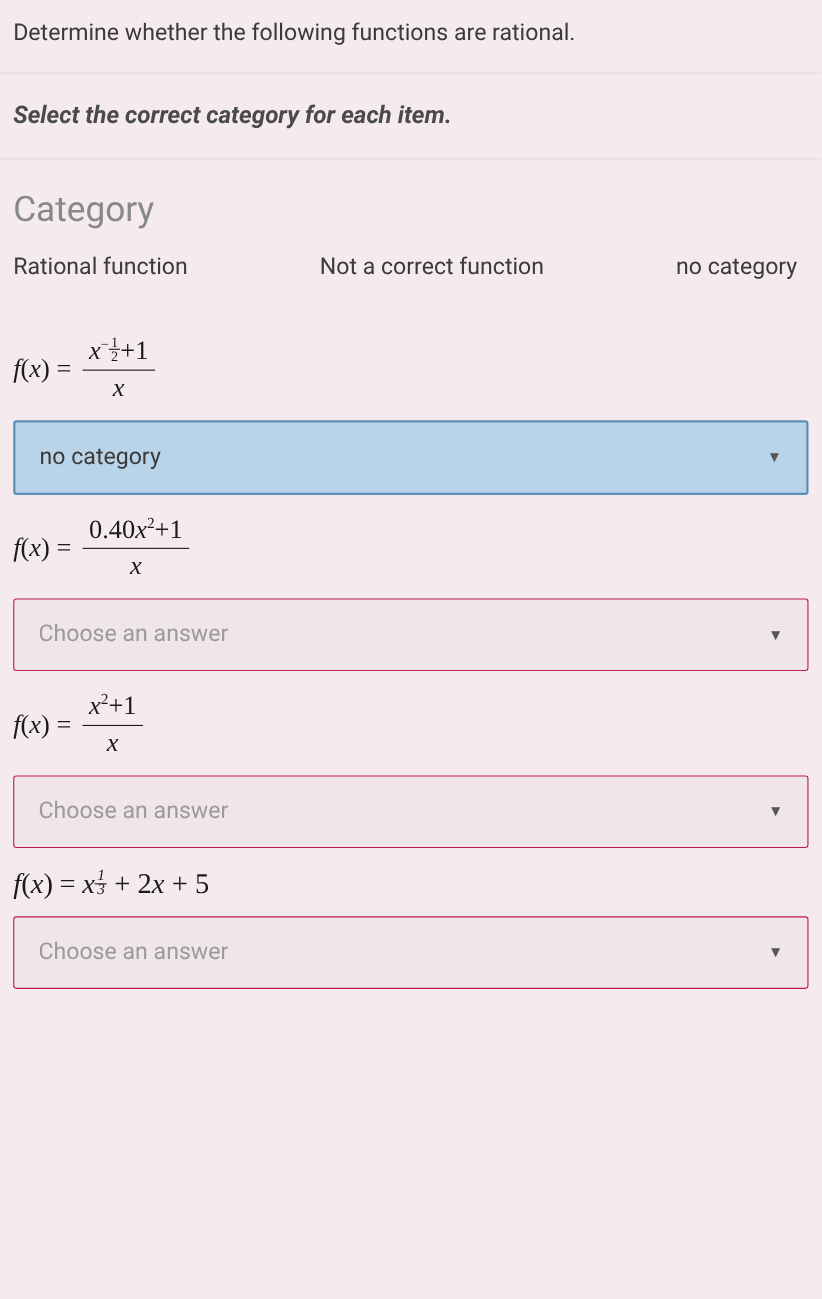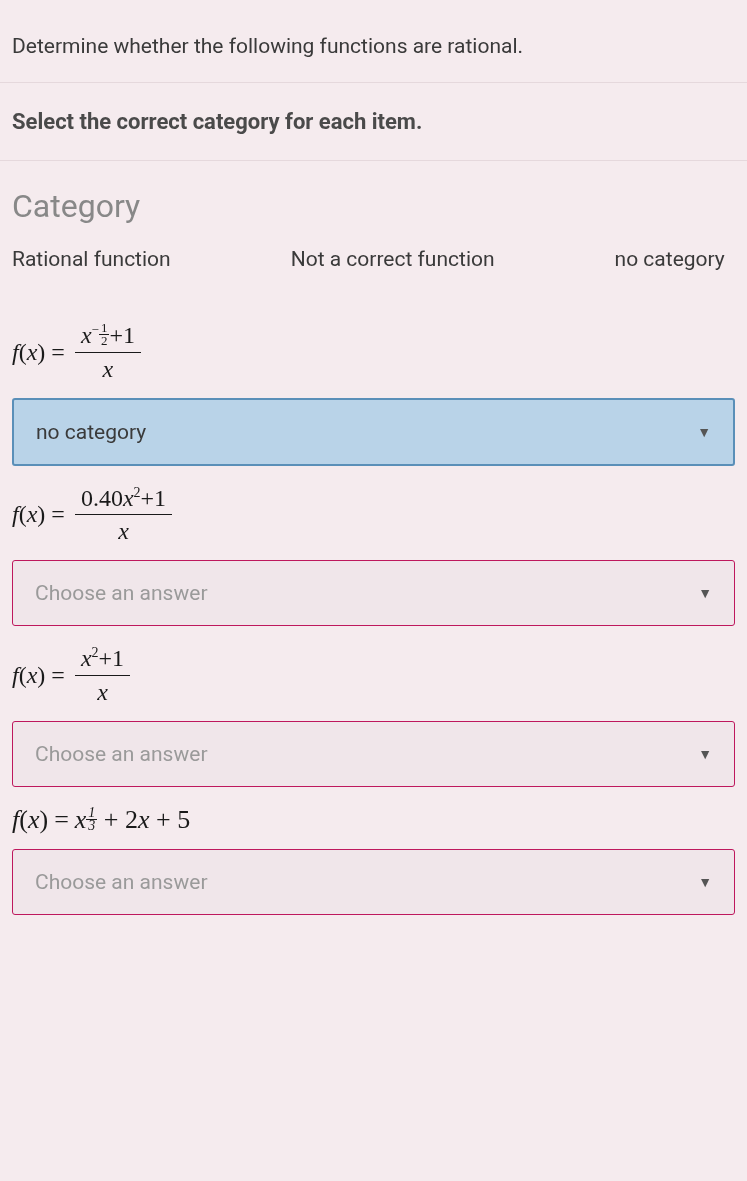--- a/index.html
+++ b/index.html
@@ -12,28 +12,28 @@
       background: #f5ebee;
       width: 747px;
       height: 1181px;
       overflow: hidden;
     }
     .question-header {
       padding: 18px 12px 24px 12px;
       border-bottom: 1px solid #e5d8dc;
       font-size: 21px;
       color: #3a3a3a;
-      margin-top: 16px;
     }
     .instruction {
       padding: 26px 12px;
       font-size: 22px;
       font-weight: 700;
       color: #4a4a4a;
       border-bottom: 1px solid #e5d8dc;
+      font-style: italic;
     }
     .category-section {
       padding: 26px 12px 20px 12px;
     }
     .category-label {
       font-size: 32px;
       color: #888;
       margin-bottom: 22px;
     }
     .category-options {

